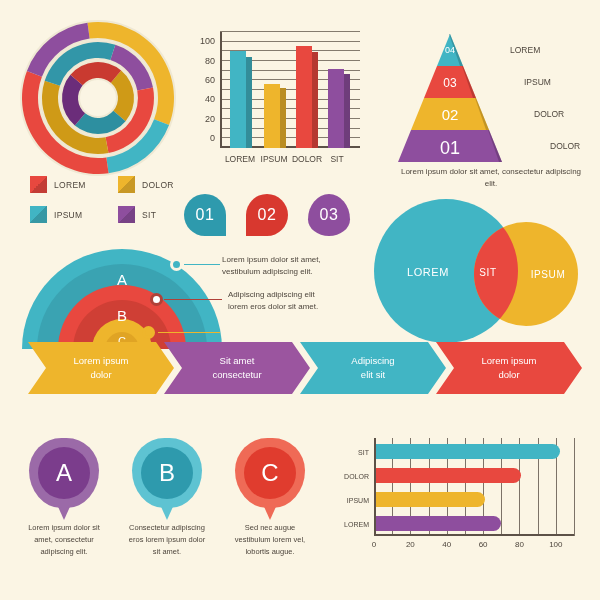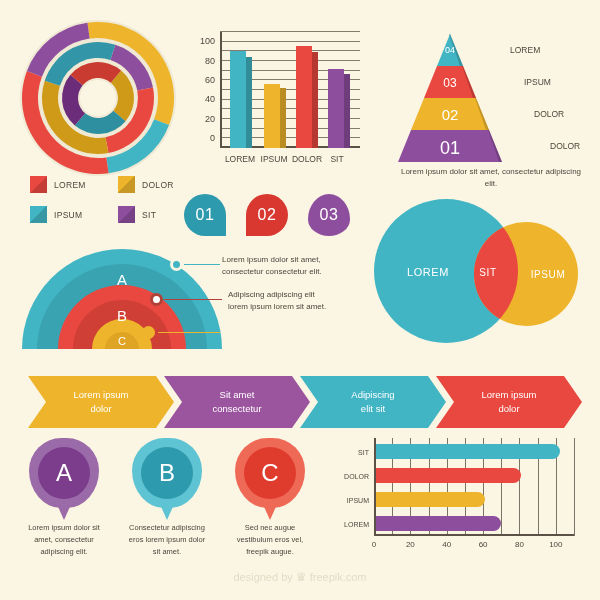--- a/index.html
+++ b/index.html
@@ -58,21 +58,21 @@
   #radial-chart{left:22px;top:244px;width:200px;height:105px;}
   .rad{position:absolute;left:0;bottom:0;width:200px;height:100px;overflow:hidden;}
   .rad-arc{position:absolute;left:50%;bottom:0;transform:translateX(-50%);border-radius:999px 999px 0 0;}
   .rad-let{position:absolute;color:#fff;font-size:15px;transform:translate(-50%,-50%);}
   #callouts{left:150px;top:246px;width:210px;height:102px;}
   .co-dot{position:absolute;width:13px;height:13px;border-radius:50%;border:2.5px solid #fbf5e4;box-sizing:border-box;}
   .co-line{position:absolute;height:1.2px;}
   .co-tx{position:absolute;font-size:8px;color:#4e463d;line-height:1.5;white-space:nowrap;}
 
   
-  #chevron-ribbon{left:28px;top:376px;width:552px;height:52px;}
+  #chevron-ribbon{left:28px;top:342px;width:552px;height:52px;}
   .chev{position:absolute;top:0;height:52px;display:flex;align-items:center;justify-content:center;
         color:#fff;font-size:9.5px;line-height:1.45;text-align:center;
         clip-path:polygon(0 0, calc(100% - 18px) 0, 100% 50%, calc(100% - 18px) 100%, 0 100%, 18px 50%);}
 
   
   #pins{left:22px;top:438px;width:290px;height:125px;}
   .pin-wrap{position:absolute;top:0;width:84px;}
   .pin{position:absolute;left:7px;top:0;width:70px;height:70px;border-radius:50% 50% 50% 50%/50% 50% 58% 58%;
        display:flex;align-items:center;justify-content:center;}
   .pin-in{width:52px;height:52px;border-radius:50%;display:flex;align-items:center;justify-content:center;
@@ -242,27 +242,27 @@
         <div class="rad-let" style="left: 100px; top: 30px; font-size: 15px;">A</div>
         <div class="rad-let" style="left: 100px; top: 66px; font-size: 15px;">B</div>
         <div class="rad-let" style="left: 100px; top: 92px; font-size: 11px;">C</div>
       </div>
   </div>
   <div class="abs" id="callouts">
       <div class="co-dot" style="left: 20px; top: 12px; background: rgb(65, 181, 196); border-color: rgb(251, 245, 228); border-width: 3px;"></div>
       <div class="co-line" style="left: 34px; top: 18px; width: 36px; background: rgb(65, 181, 196);"></div>
       <div class="co-tx" style="left: 72px; top: 8px;">
         <div>Lorem ipsum dolor sit amet,</div>
-        <div>consectetur consectetur elit.</div>
+        <div>vestibulum adipiscing elit.</div>
       </div>
       <div class="co-dot" style="left: 0px; top: 47px; background: rgb(255, 255, 255); border-color: rgb(176, 65, 56); border-width: 3px;"></div>
       <div class="co-line" style="left: 14px; top: 53px; width: 58px; background: rgb(176, 65, 56);"></div>
       <div class="co-tx" style="left: 78px; top: 43px;">
         <div>Adipiscing adipiscing elit</div>
-        <div>lorem ipsum lorem sit amet.</div>
+        <div>lorem eros dolor sit amet.</div>
       </div>
       <div class="co-dot" style="left: -8px; top: 80px; background: rgb(238, 181, 44); border-color: rgb(238, 181, 44); border-width: 3px;"></div>
       <div class="co-line" style="left: 8px; top: 86px; width: 62px; background: rgb(238, 181, 44);"></div>
     </div>
 
   <div class="abs" id="chevron-ribbon">
       <div class="chev" style="left: 0px; width: 146px; background: rgb(238, 181, 44);">
         <div>
           <div>Lorem ipsum</div>
           <div>dolor</div>
@@ -301,21 +301,21 @@
         <div class="pin" style="background: rgb(94, 195, 210);">
           <div class="pin-in" style="background: rgb(46, 154, 173);">B</div>
         </div>
         <div class="pin-cap">Consectetur adipiscing eros lorem ipsum dolor sit amet.</div>
       </div>
       <div class="pin-wrap" style="left: 206px;">
         <div class="pin-tip" style="border-top: 20px solid rgb(239, 106, 86);"></div>
         <div class="pin" style="background: rgb(239, 106, 86);">
           <div class="pin-in" style="background: rgb(224, 60, 46);">C</div>
         </div>
-        <div class="pin-cap">Sed nec augue vestibulum eros vel, freepik augue.</div>
+        <div class="pin-cap">Sed nec augue vestibulum lorem vel, lobortis augue.</div>
       </div>
     </div>
 
   <div class="abs" id="hbar-chart">
     <div class="hb-plot" id="hb-plot">
       <div class="hb-axis-y"></div>
       <div class="hb-axis-x"></div>
     <div class="hb-grid" style="left: 18.1818px;"></div>
         <div class="hb-grid" style="left: 36.3636px;"></div>
         <div class="hb-grid" style="left: 54.5455px;"></div>
@@ -337,18 +337,13 @@
         <div class="hb-ylab" style="top: 84px;">LOREM</div>
         <div class="hb-xlab" style="left: 0px;">0</div>
         <div class="hb-xlab" style="left: 36.3636px;">20</div>
         <div class="hb-xlab" style="left: 72.7273px;">40</div>
         <div class="hb-xlab" style="left: 109.091px;">60</div>
         <div class="hb-xlab" style="left: 145.455px;">80</div>
         <div class="hb-xlab" style="left: 181.818px;">100</div>
       </div>
   </div>
 
-  <div class="abs" id="footer">
-    <span>designed by</span>
-    <span class="crown">♛</span>
-    <span>freepik.com</span>
-  </div>
 </div>
 
 </body></html>

